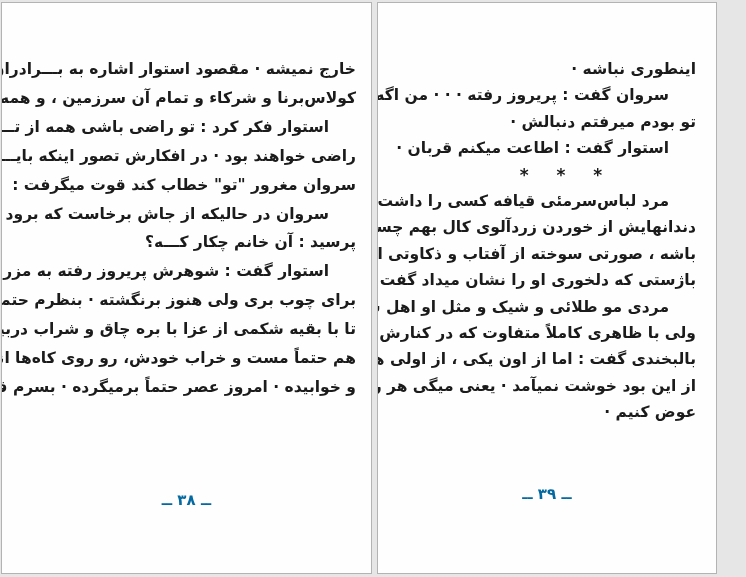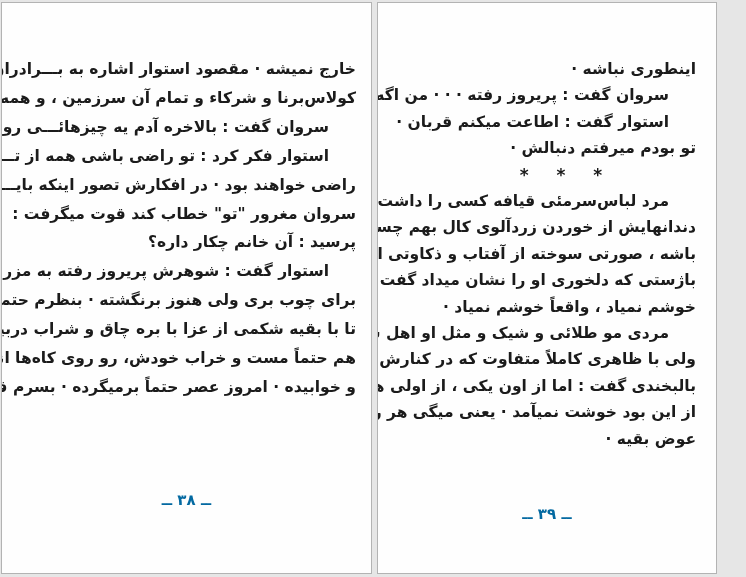--- a/index.html
+++ b/index.html
@@ -57,59 +57,58 @@
     position: absolute;
     left: 0;
     right: 0;
     text-align: center;
     color: #0369a1;
     font-weight: bold;
     font-size: 15px;
     direction: rtl;
   }
   .page-left  .pagenum { top: 488px; }
-  .page-right .pagenum { top: 482px; margin-top: 20px; }
+  .page-right .pagenum { top: 482px; }
 </style>
 </head>
 <body>
 
 <div class="spread">
 
   <div class="page page-left">
     <div class="text">
       <div class="line">خارج نمیشه · مقصود استوار اشاره به بـــرادران</div>
       <div class="line">کولاس‌برنا و شرکاء و تمام آن سرزمین ، و همه سیسیل</div>
-      <div class="line indent">سروان گفت : بالاخره آدم یه چیزهائـــی رو</div>
       <div class="line indent">استوار فکر کرد : تو راضی باشی همه از تـــو</div>
       <div class="line">راضی خواهند بود · در افکارش تصور اینکه بایـــن</div>
       <div class="line">سروان مغرور "تو" خطاب کند قوت میگرفت :</div>
-      <div class="line">پرسید : آن خانم چکار داره؟</div>
+      <div class="line indent">سروان در حالیکه از جاش برخاست که برود</div>
+      <div class="line">پرسید : آن خانم چکار کـــه؟</div>
       <div class="line indent">استوار گفت : شوهرش پریروز رفته به مزرعـــه</div>
       <div class="line">برای چوب بری ولی هنوز برنگشته · بنظرم حتماً مانده</div>
       <div class="line">تا با بقیه شکمی از عزا با بره چاق و شراب دربیاره بعد</div>
       <div class="line">هم حتماً مست و خراب خودش، رو روی کاه‌ها انداخته</div>
       <div class="line">و خوابیده · امروز عصر حتماً برمیگرده · بسرم قسم اگر</div>
     </div>
     <div class="pagenum">ــ ۳۸ ــ</div>
   </div>
 
   <div class="page page-right">
     <div class="text">
       <div class="line">اینطوری نباشه ·</div>
       <div class="line indent">سروان گفت : پریروز رفته · · · من اگه جای</div>
+      <div class="line">تو بودم میرفتم دنبالش ·</div>
       <div class="line indent">استوار گفت : اطاعت میکنم قربان ·</div>
-      <div class="line">تو بودم میرفتم دنبالش ·</div>
       <div class="line center sep">* * *</div>
       <div class="line indent">مرد لباس‌سرمئی قیافه کسی را داشت کـــه</div>
       <div class="line">دندانهایش از خوردن زردآلوی کال بهم چسبیـــده</div>
       <div class="line">باشه ، صورتی سوخته از آفتاب و ذکاوتی اسرارآمیز ·</div>
       <div class="line">باژستی که دلخوری او را نشان میداد گفت : هیـــچ</div>
-      <div class="line">خوشم نمیاد ، واقعاً خوشم نمیاد ·</div>
       <div class="line indent">مردی مو طلائی و شیک و مثل او اهل سیسیـــل</div>
       <div class="line">ولی با ظاهری کاملاً متفاوت که در کنارش نشسته بود</div>
       <div class="line">بالبخندی گفت : اما از اون یکی ، از اولی هم که قبـــل</div>
       <div class="line">از این بود خوشت نمیآمد · یعنی میگی هر روز یکی رو</div>
-      <div class="line">عوض بقیه ·</div>
+      <div class="line">عوض کنیم ·</div>
     </div>
     <div class="pagenum">ــ ۳۹ ــ</div>
   </div>
 
 </div>
 
 </body></html>

